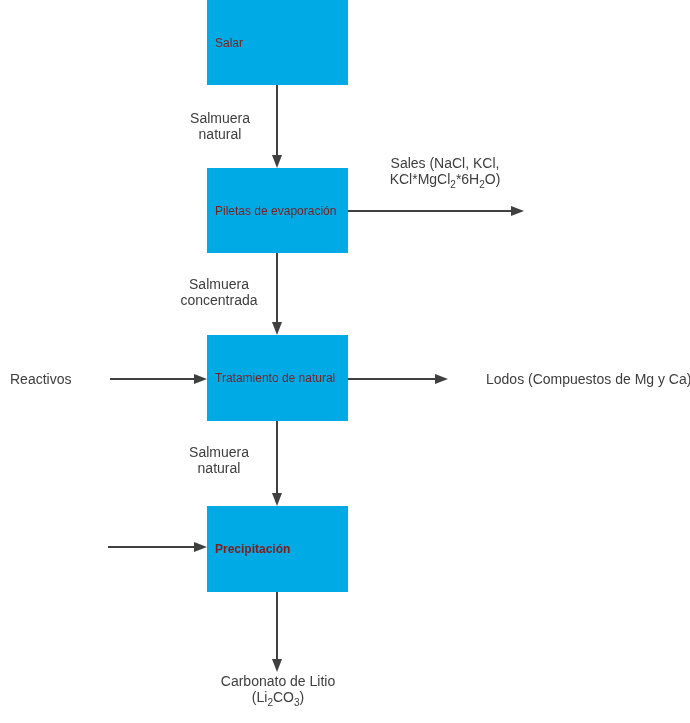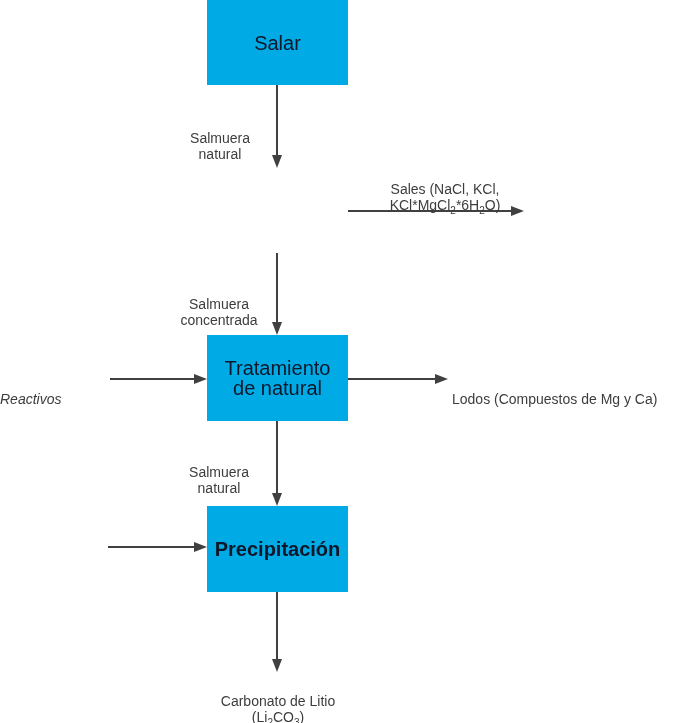--- a/index.html
+++ b/index.html
@@ -16,56 +16,54 @@
     overflow: hidden;
   }
   .arrow-layer {
     position: absolute;
     left: 0; top: 0;
     width: 690px; height: 723px;
   }
   .box {
     position: absolute;
     background: #00aae4;
-    color: #0f172a;
+    color: #7f1d1d;
     display: flex;
     align-items: center;
-    justify-content: center;
     text-align: center;
-    font-size: 20px;
+    font-size: 12px;
     line-height: 20px;
     padding: 4px 8px;
     box-sizing: border-box;
   }
   .box-salar         { left: 207px; top: 0;     width: 141px; height: 85px; }
   .box-piletas       { left: 207px; top: 168px; width: 141px; height: 85px; }
   .box-kcl           { left: 523px; top: 168px; width: 137px; height: 87px; }
   .box-tratamiento   { left: 207px; top: 335px; width: 141px; height: 86px; }
   .box-precipitacion { left: 207px; top: 506px; width: 141px; height: 86px; font-weight: bold; }
   .lbl {
     position: absolute;
     color: #3d3d3d;
     font-size: 14px;
     line-height: 16px;
     white-space: nowrap;
-    margin-top: 20px;
   }
   .lbl.centered {
     transform: translateX(-50%);
     text-align: center;
   }
   .lbl sub {
     font-size: 10px;
     line-height: 0;
   }
   .lbl-salmuera-natural     { left: 220px; top: 110px; }
-  .lbl-sales                { left: 445px; top: 161px; }
+  .lbl-sales                { left: 445px; top: 155px; }
   .lbl-salmuera-concentrada { left: 219px; top: 276px; }
-  .lbl-reactivos            { left: 0;  top: 371px; font-style: italic; }
-  .lbl-lodos                { left: 452px; top: 371px; text-align: right; }
+  .lbl-reactivos            { left: 10px;  top: 371px; }
+  .lbl-lodos                { left: 486px; top: 371px; text-align: right; }
   .lbl-salmuera-tratada     { left: 219px; top: 444px; }
   .lbl-carbonato-sodio      { left: 47px;  top: 530px; }
   .lbl-carbonato-litio      { left: 278px; top: 673px; }
 </style>
 </head>
 <body>
 
 <div class="canvas">
 
   <svg class="arrow-layer" viewBox="0 0 690 723" xmlns="http://www.w3.org/2000/svg">
@@ -102,20 +100,23 @@
         <line x1="277" y1="592" x2="277" y2="660"></line>
         <polygon points="277,672 272,659 282,659" stroke="none"></polygon>
       </g>
     </g>
   </svg>
 
   <div class="box box-salar">
     <span>Salar</span>
   </div>
 
+  <div class="box box-piletas">
+    <span>Piletas de evaporación</span>
+  </div>
 
 
   <div class="box box-tratamiento">
     <span>Tratamiento de natural</span>
   </div>
 
   <div class="box box-precipitacion">
     <span>Precipitación</span>
   </div>
 

